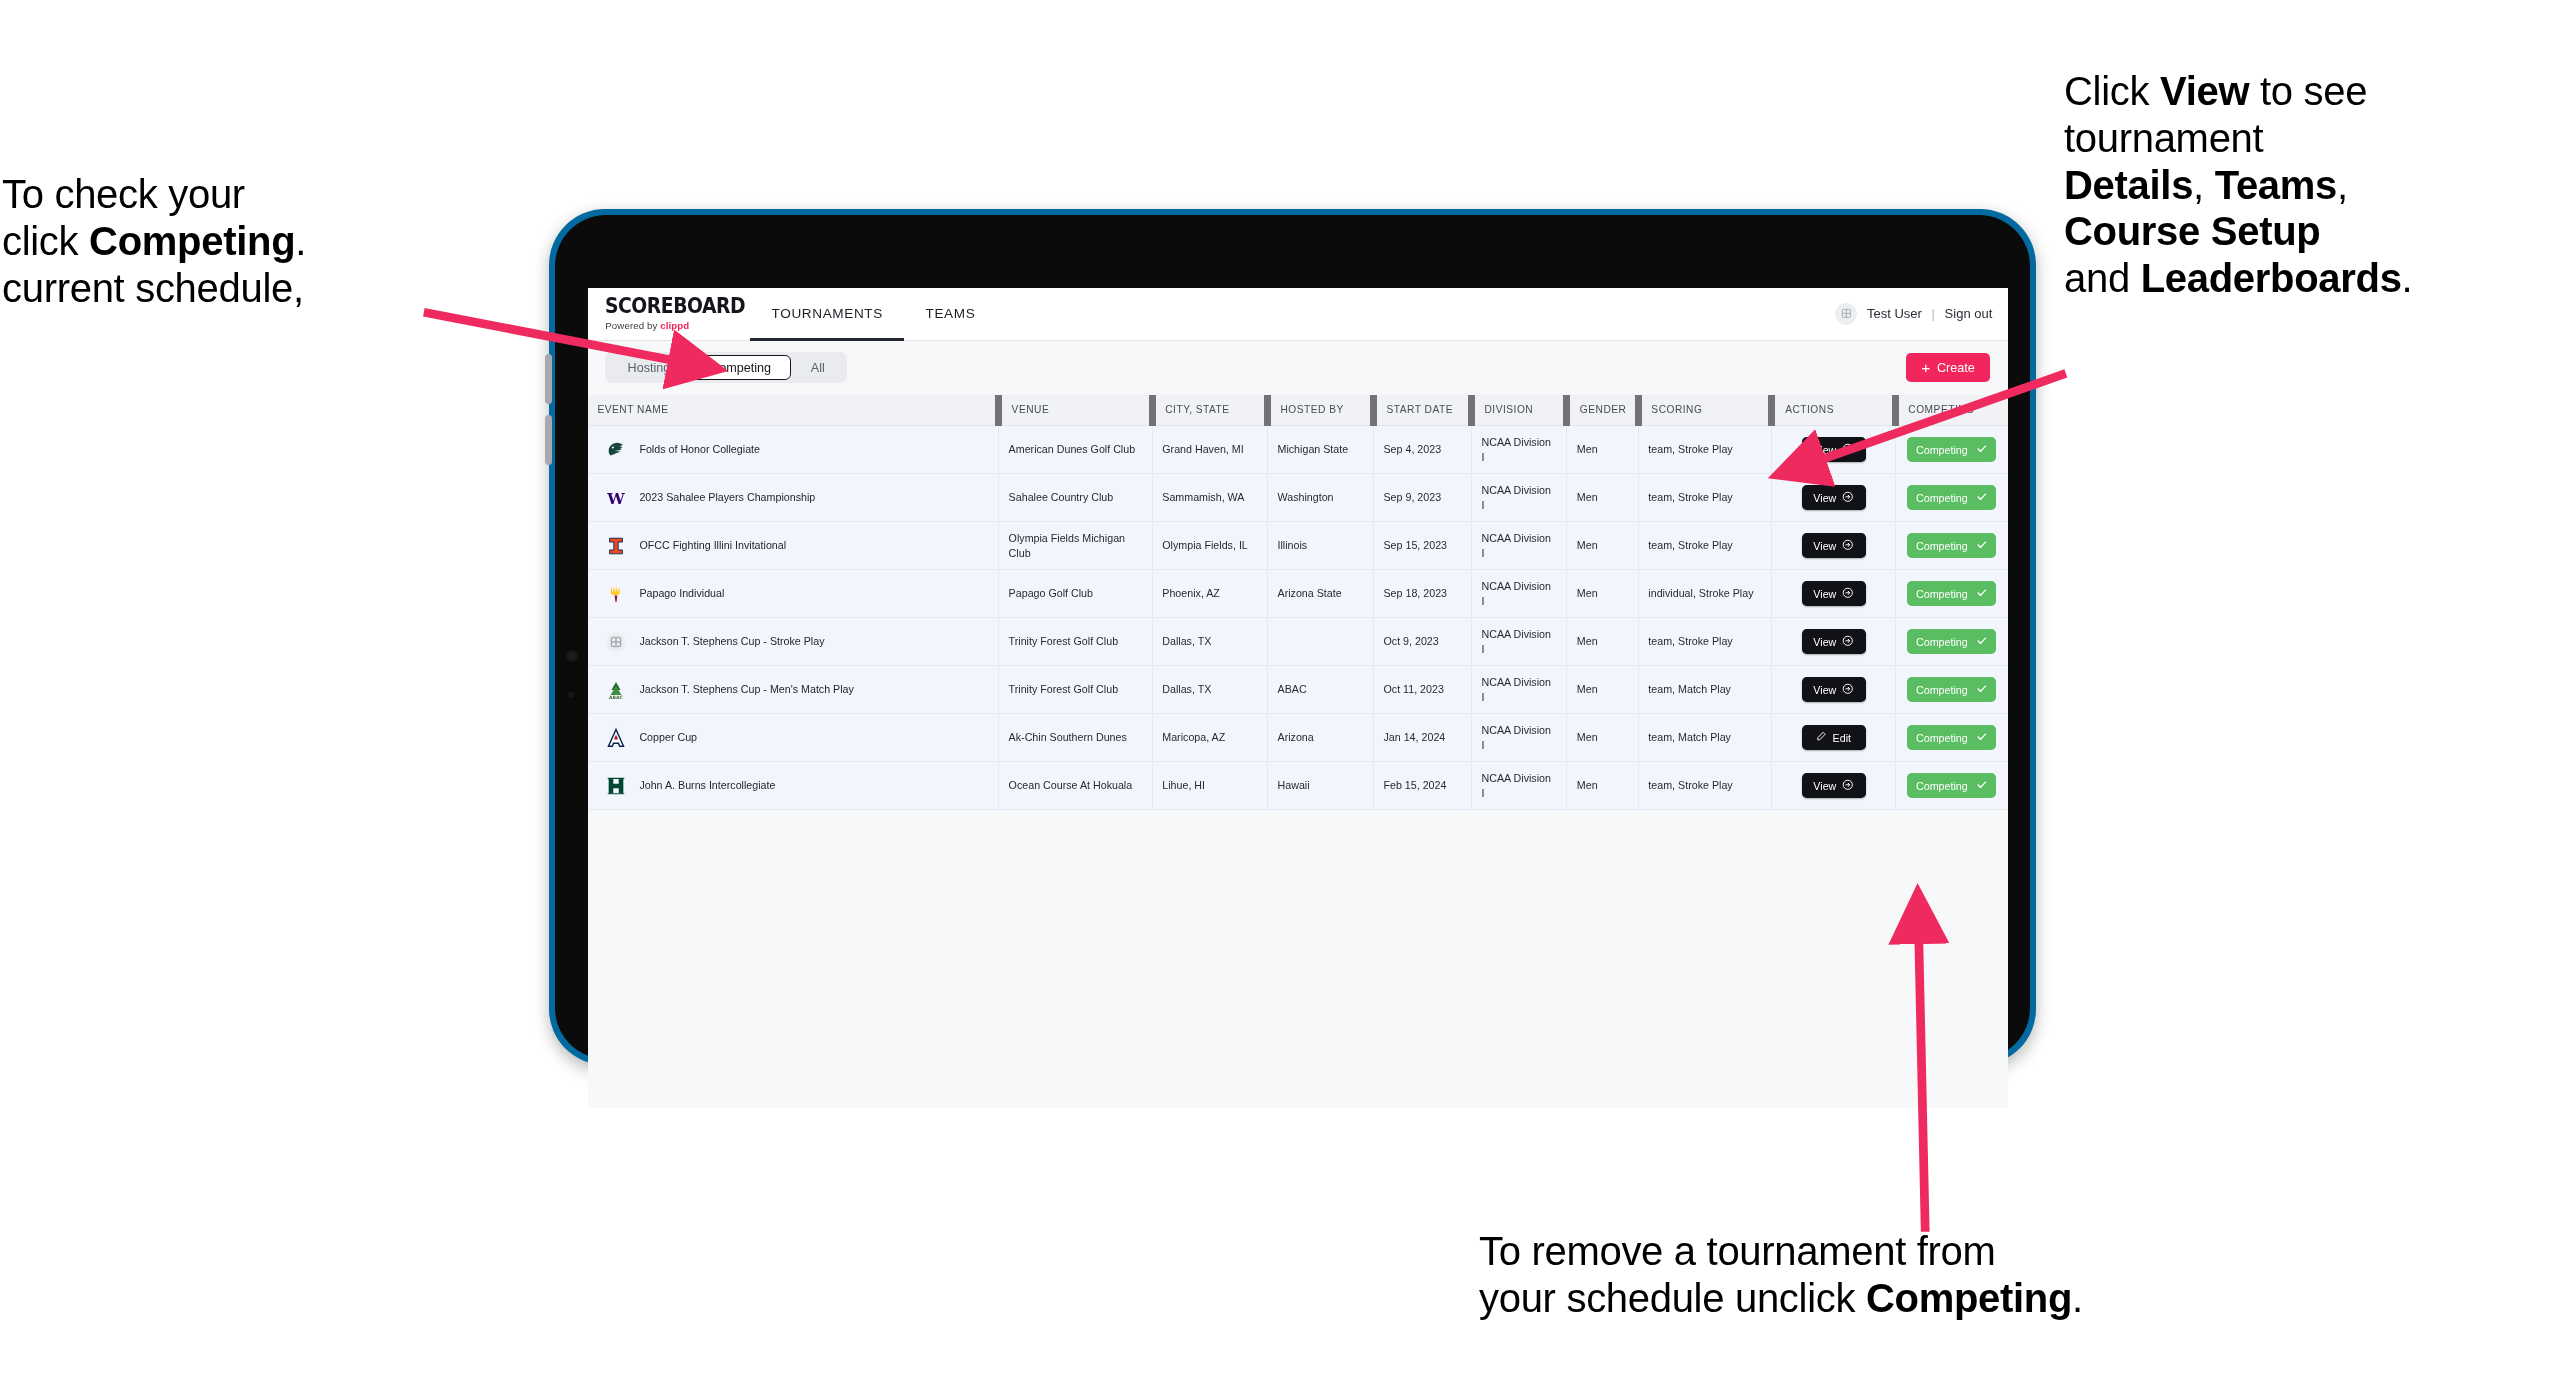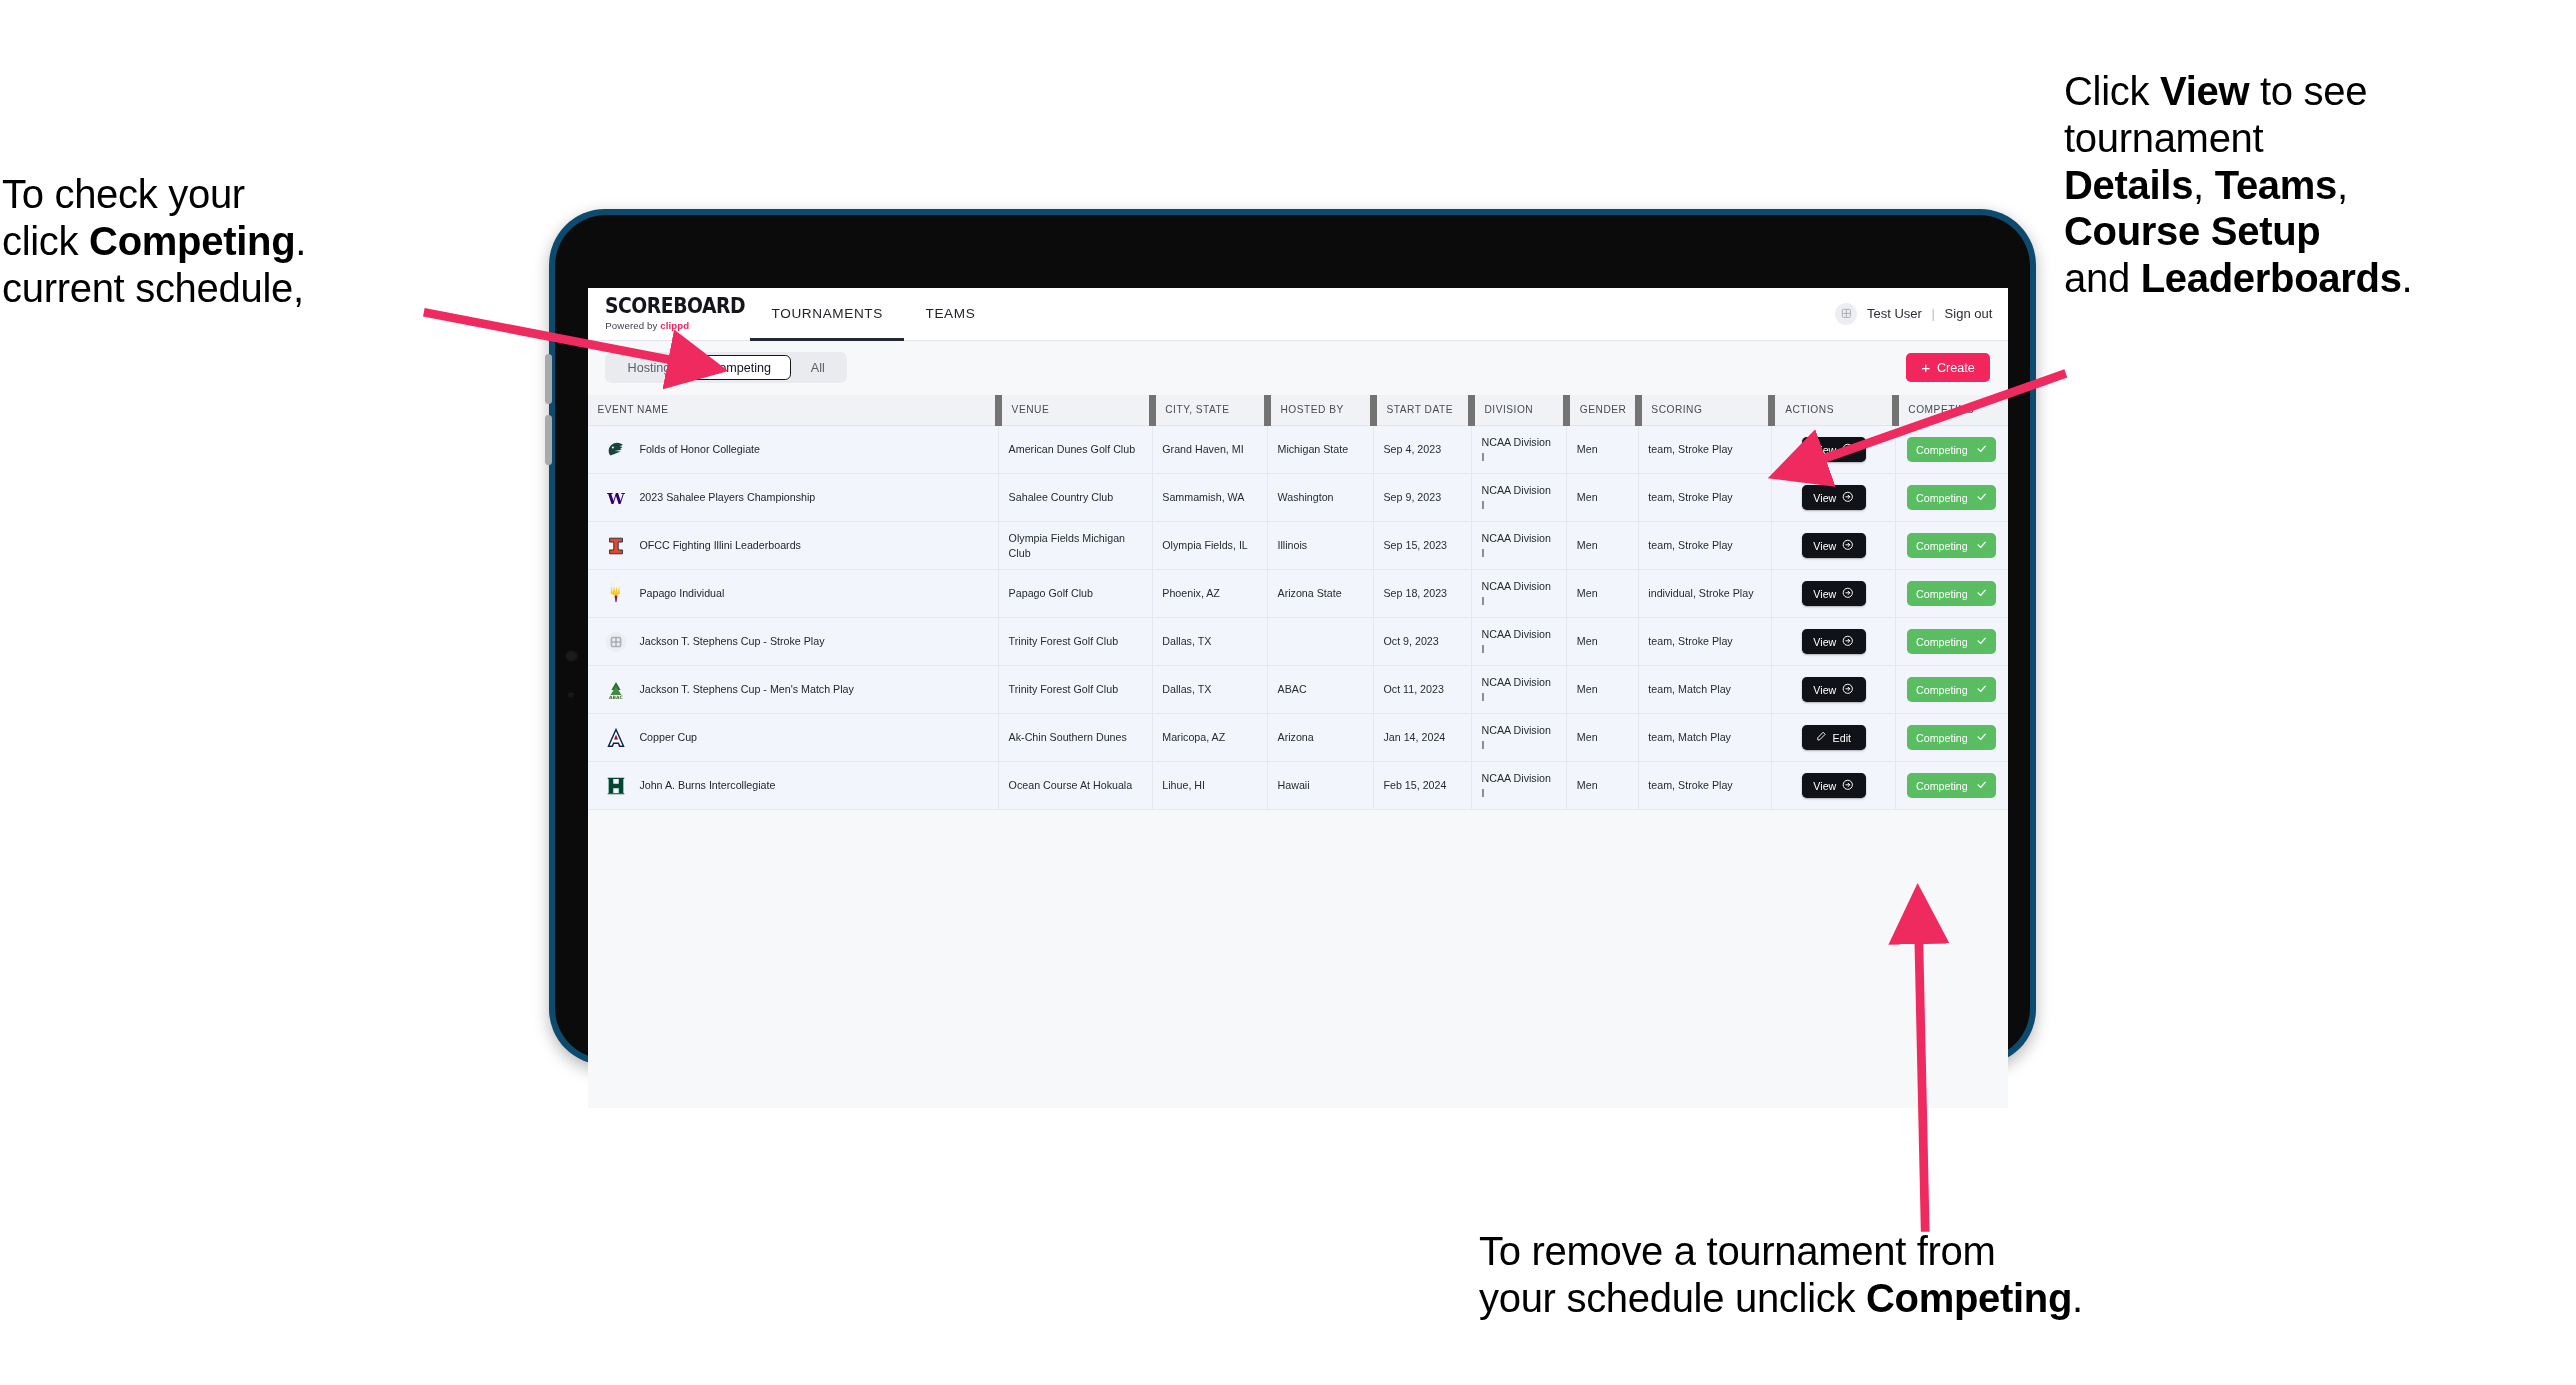--- a/index.html
+++ b/index.html
@@ -14,21 +14,21 @@
   .annot b{font-weight:700;}
   #annot-left{left:2px;top:163px;width:456px;margin-top:8px;}
   #annot-topright{left:2064px;top:68px;width:524px;}
   #annot-bottomright{left:1479px;top:1228px;width:970px;font-size:40px;}
 
   .arrow-svg{position:absolute;left:0;top:0;width:2576px;height:1386px;pointer-events:none;}
 
   
   #tablet{
     position:absolute;left:549px;top:209px;width:1487px;height:856px;
-    background:#0c4a6e;
+    background:#0369a1;
     border-radius:56px;
     box-shadow:0 5.8px 15.5px rgba(0,0,0,.28);
     text-decoration:underline;
   }
   #tablet-inner{
     position:absolute;left:5.8px;top:5.8px;right:5.8px;bottom:5.8px;
     background:#0b0b0c;border-radius:51px;
   }
   .cam{position:absolute;width:12.6px;height:12.6px;border-radius:50%;background:#1c1d20;
        box-shadow:inset 0 0 2.9px #000;}
@@ -240,21 +240,21 @@
                   </button></td>
               </tr>
               <tr>
                 <td class="ev">
                   <div class="evcell">
                     <span class="evlogo">
                       <svg width="22" height="22" viewBox="0 0 24 24">
                         <path d="M5 3.5h14v4.2h-4.6v8.6H19v4.2H5v-4.2h4.6V7.7H5z" fill="#E84A27" stroke="#13294B" stroke-width="1"></path>
                       </svg>
                     </span>
-                    <span class="evname">OFCC Fighting Illini Leaderboards</span>
+                    <span class="evname">OFCC Fighting Illini Invitational</span>
                   </div>
                 </td>
                 <td>Olympia Fields Michigan Club</td>
                 <td>Olympia Fields, IL</td>
                 <td>Illinois</td>
                 <td>Sep 15, 2023</td>
                 <td>NCAA Division I</td>
                 <td>Men</td>
                 <td>team, Stroke Play</td>
                 <td class="cell-center"><button class="view-btn">

